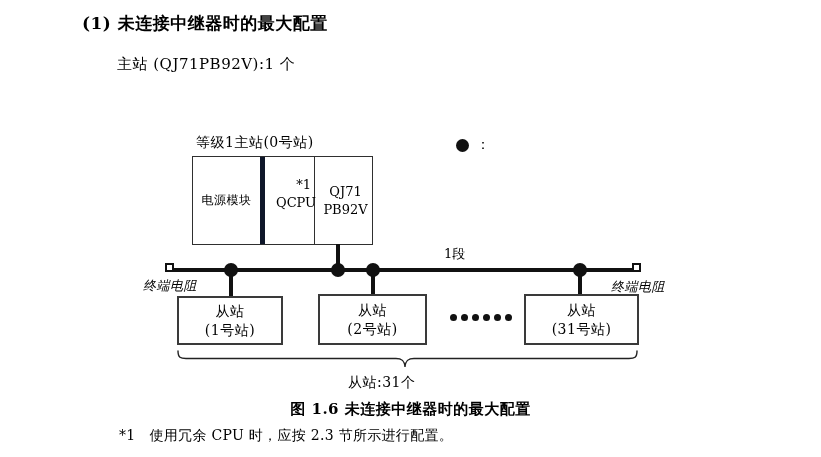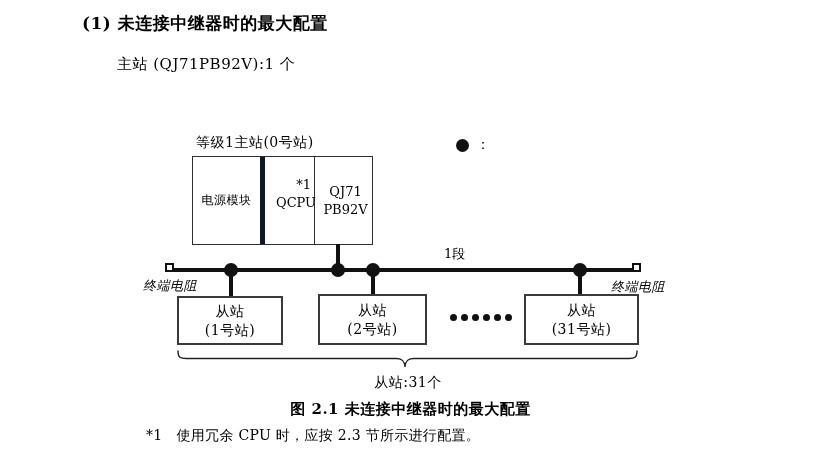--- a/index.html
+++ b/index.html
@@ -96,27 +96,27 @@
   }
   .slave-1 { left: 177px; top: 296px; width: 106px; height: 49px; }
   .slave-2 { left: 318px; top: 294px; width: 109px; height: 51px; }
   .slave-3 { left: 524px; top: 294px; width: 115px; height: 51px; }
 
   .ellipsis { left: 450px; top: 314px; display: flex; gap: 4px; align-items: center; }
   .ellipsis i { display: block; width: 7px; height: 7px; border-radius: 50%; background: #111111; }
 
   
   .brace { left: 177px; top: 350px; }
-  .count-label { left: 348px; top: 374px; width: 120px; text-align: center; font-size: 14px; letter-spacing: 0.5px; }
+  .count-label { left: 348px; top: 374px; width: 120px; text-align: left; font-size: 14px; letter-spacing: 0.5px; }
 
   .caption {
     left: 0; top: 400px; width: 821px; text-align: center;
     font-size: 15px; font-weight: bold; letter-spacing: 0.5px;
   }
-  .footnote { left: 146px; top: 427px; font-size: 14px; white-space: nowrap; letter-spacing: 0.3px; }
+  .footnote { left: 119px; top: 427px; font-size: 14px; white-space: nowrap; letter-spacing: 0.3px; }
   .footnote .marker { margin-right: 14px; }
 </style>
 </head>
 <body>
 
 <div class="page">
 
   <div class="abs heading">(1) 未连接中继器时的最大配置</div>
   <div class="abs cfg-line l1">主站 (QJ71PB92V):1 个</div>
 
@@ -175,18 +175,18 @@
   <div class="abs slave-box slave-3">
     <span>从站</span>
     <span>(31号站)</span>
   </div>
 
   <svg class="abs brace" width="461" height="20" viewBox="0 0 461 20">
     <path d="M 1 1 C 1 7.5, 3.5 8.5, 9 8.5 L 219 8.5 C 223.5 8.5, 227.5 9.5, 228 17 C 228.5 9.5, 232.5 8.5, 237 8.5 L 452 8.5 C 457.5 8.5, 460 7.5, 460 1" fill="none" stroke="#222222" stroke-width="1.4" stroke-linecap="round"></path>
   </svg>
   <div class="abs count-label">从站:31个</div>
 
-  <div class="abs caption">图 2.1 未连接中继器时的最大配置</div>
+  <div class="abs caption">图 1.6 未连接中继器时的最大配置</div>
   <div class="abs footnote">
     <span class="marker">*1</span><span>使用冗余 CPU 时，应按 2.3 节所示进行配置。</span>
   </div>
 
 </div>
 
 </body></html>

